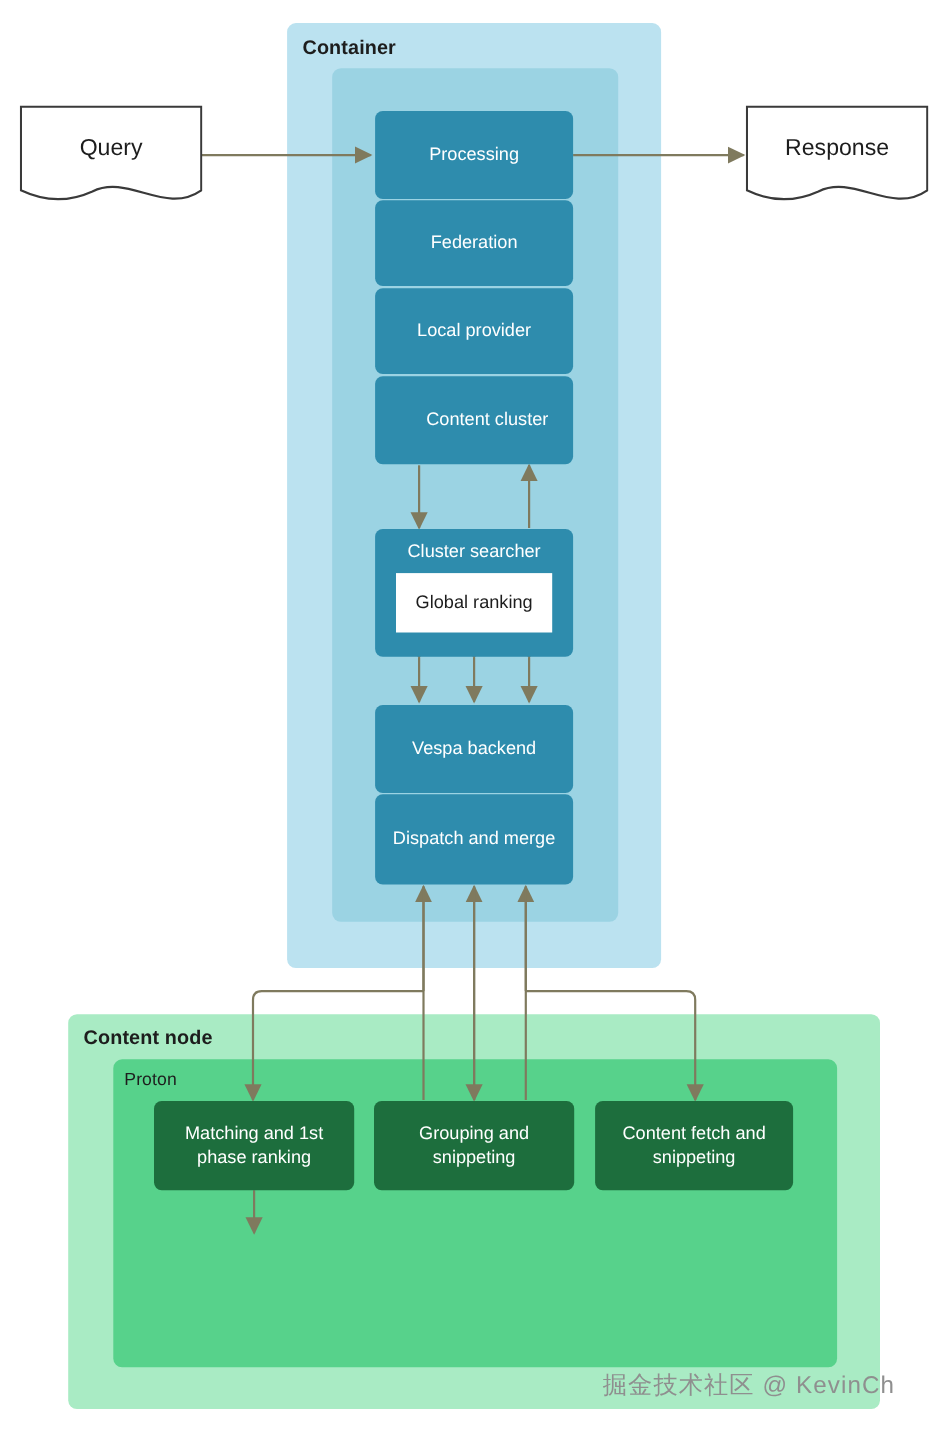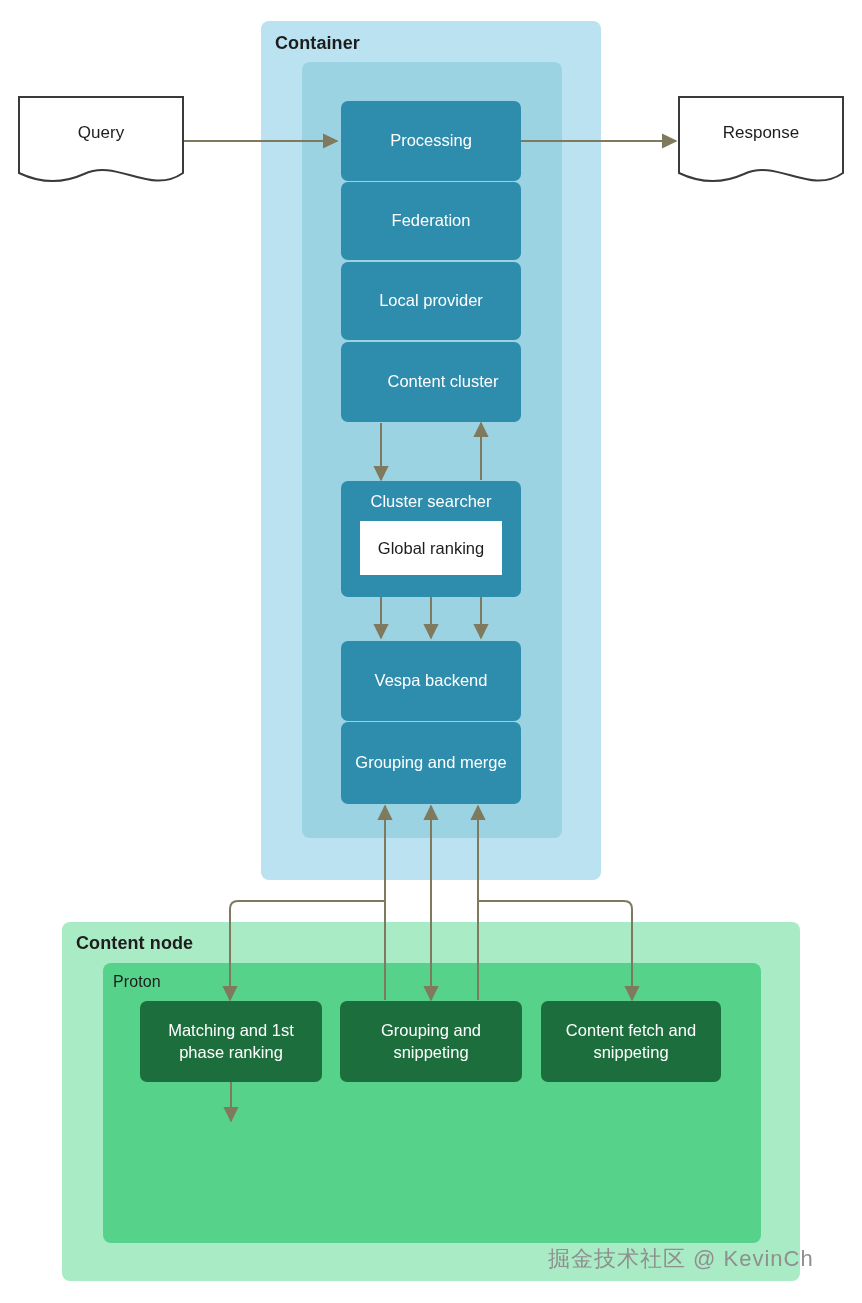--- a/index.html
+++ b/index.html
@@ -76,21 +76,21 @@
     width: calc(100% - 22px);
     margin-top: 9px;
     height: 54px;
     box-sizing: border-box;
   }
   .doc-shape {
     position: absolute;
   }
   .doc-label {
     position: absolute;
-    font-size: 17px;
+    font-size: 21px;
     color: #1d1d1d;
     text-align: center;
     white-space: nowrap;
   }
   .watermark {
     position: absolute;
     font-size: 22px;
     color: #8f8f8f;
     white-space: nowrap;
     letter-spacing: 1px;
@@ -179,21 +179,21 @@
   <div class="node blue stacked" style="left:341px; top:481px; width:180px; height:116px;">
     <span>Cluster searcher</span>
     <span class="inner-white">Global ranking</span>
   </div>
 
   <div class="node blue" style="left:341px; top:641px; width:180px; height:80px;">
     <span>Vespa backend</span>
   </div>
 
   <div class="node blue" style="left:341px; top:722px; width:180px; height:82px;">
-    <span>Grouping and merge</span>
+    <span>Dispatch and merge</span>
   </div>
 
   <div class="node green" style="left:140px; top:1001px; width:182px; height:81px;">
     <span>Matching and 1st phase ranking</span>
   </div>
 
   <div class="node green" style="left:340px; top:1001px; width:182px; height:81px;">
     <span>Grouping and snippeting</span>
   </div>
 

